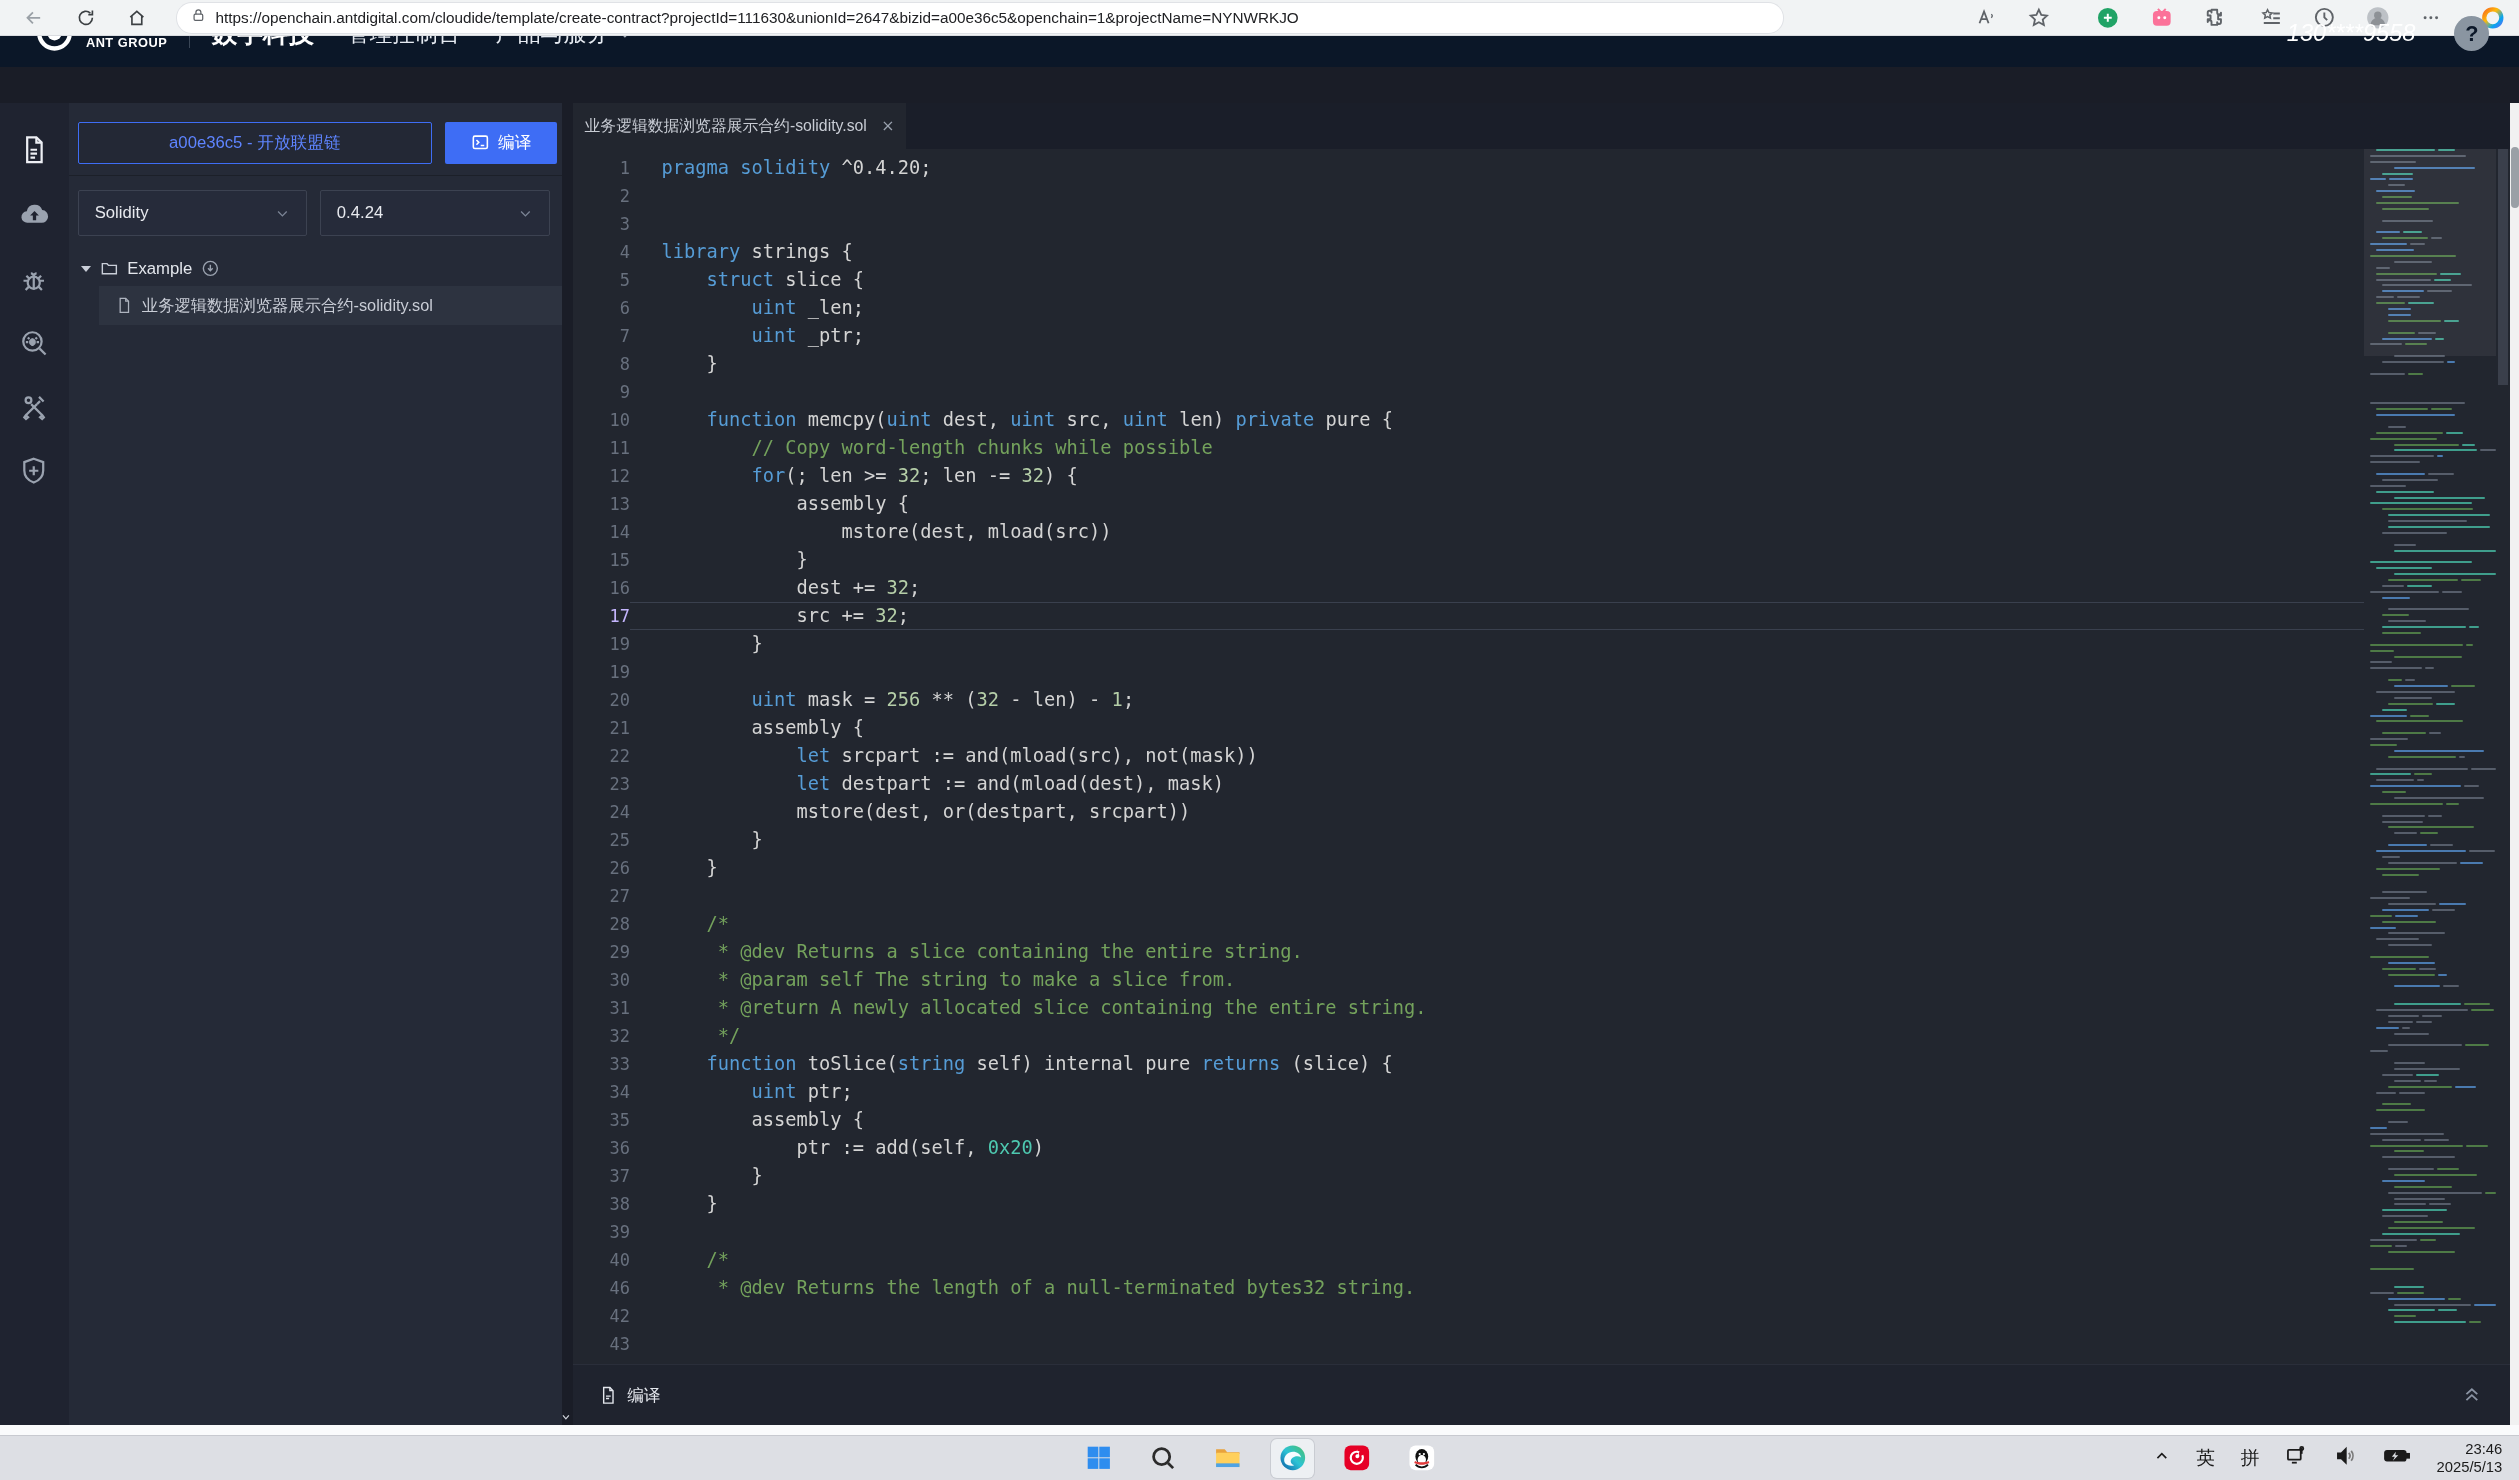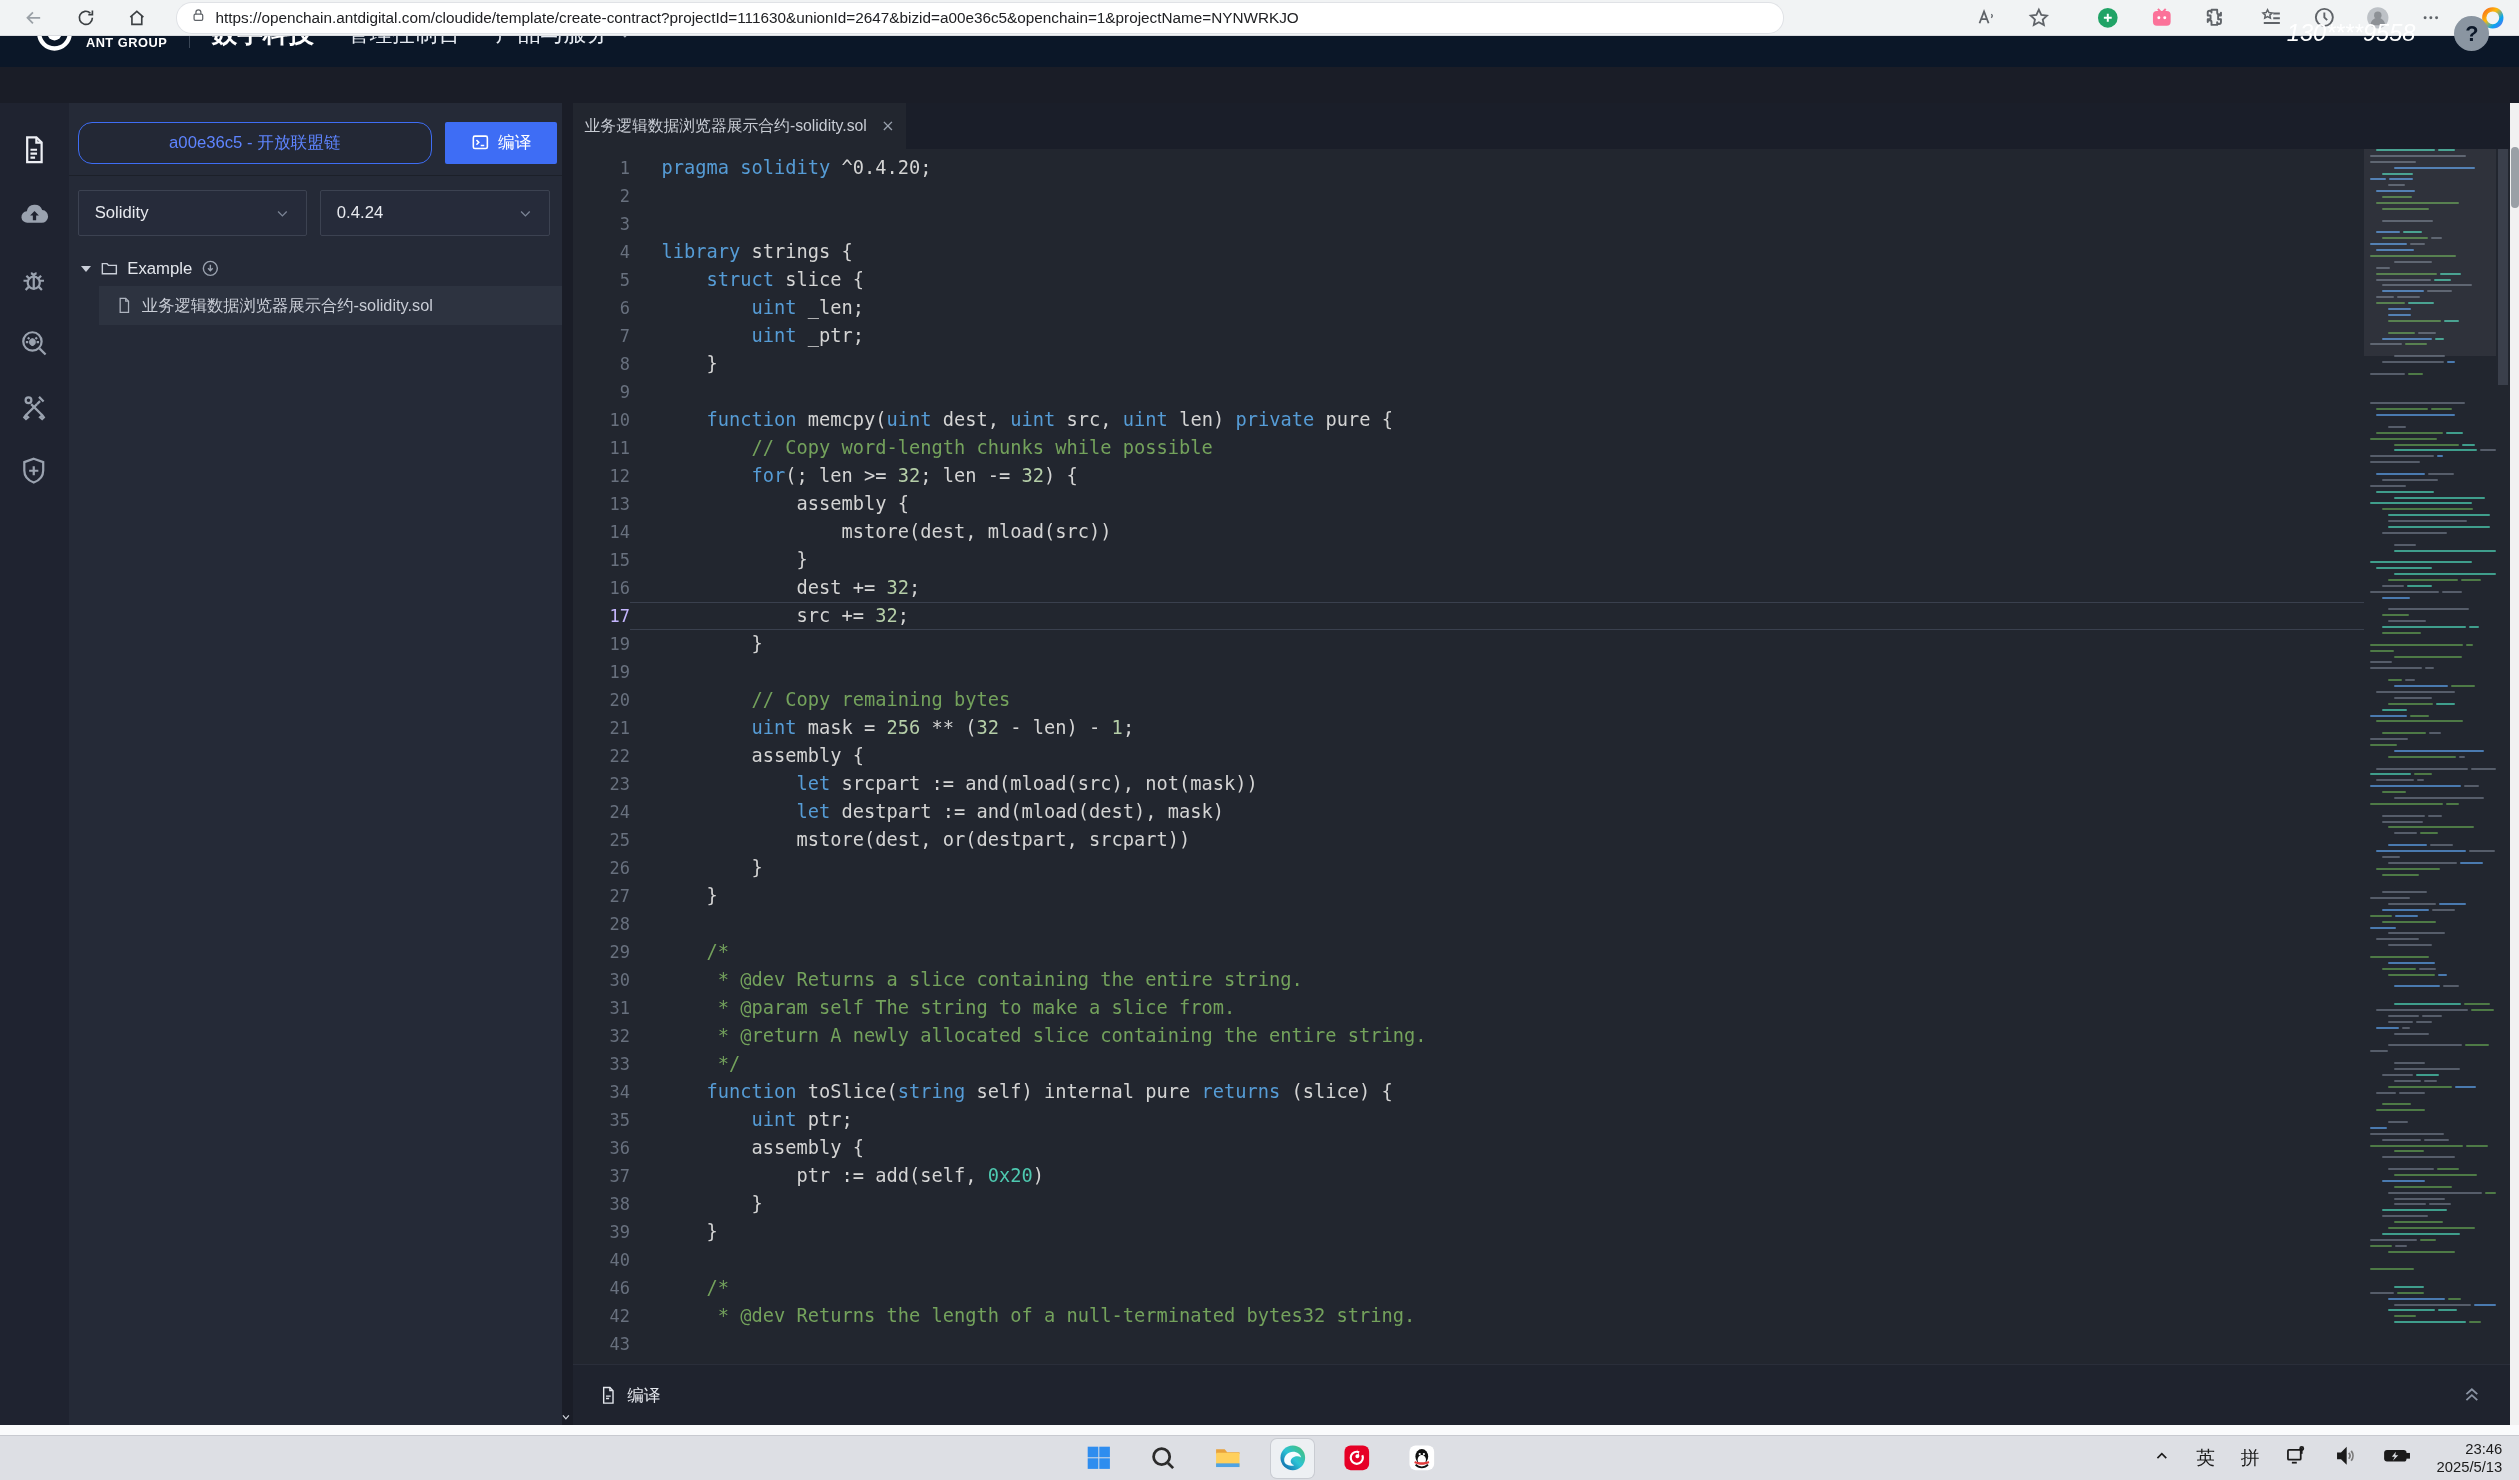--- a/index.html
+++ b/index.html
@@ -28,21 +28,21 @@
   #nav-account { color:#FFFFFF; font-size:23.6px;font-style:italic; }
   #nav-help { width:35px; height:35px; border-radius:50%; background:#8A95A1; color:#0B1728;
               display:flex; align-items:center; justify-content:center; font-size:21.7px; font-weight:bold; }
 
   
   #rail { left:0; top:103px; width:69px; height:1322px; background:#1F2330; }
   .rail-icon { left:16.7px; width:35px; height:35px; display:flex; align-items:center; justify-content:center; }
 
   
   #panel { left:69px; top:103px; width:493px; height:1322px; background:#252A37; }
-  #project-box { left:8.9px; top:18.7px; width:354px; height:42px; border:1px solid #3E6DF5; border-radius:14px;
+  #project-box { left:8.9px; top:18.7px; width:354px; height:42px; border:1px solid #3E6DF5; border-radius:2px;
                  display:flex; align-items:center; justify-content:center; color:#5E84FF; font-size:16.7px; background:#232835; }
   #compile-btn { left:376px; top:18.7px; width:112px; height:42px; background:#3E6DF5; border-radius:2px;
                  display:flex; align-items:center; justify-content:center; gap:8.9px; color:#FFFFFF; font-size:16.7px; }
   #panel-sep { left:0; top:72px; width:493px; height:1px; background:#1C2029; }
   .dropdown { top:87px; height:46px; background:#262B3A; border:1px solid #3C4251; border-radius:2px;
               display:flex; align-items:center; justify-content:space-between; padding:0 15.8px; color:#E8EAEF; font-size:16.7px; }
   #dd-lang { left:8.9px; width:229px; }
   #dd-ver { left:251px; width:230px; }
   #tree-header { left:11.8px; top:148px; height:35px; display:flex; align-items:center; gap:8.9px; color:#E4E7ED; font-size:16.7px; }
   .tri-down { width:0; height:0; border-left:5.9px solid transparent; border-right:5.9px solid transparent; border-top:6.9px solid #C9CED8; }
@@ -383,21 +383,20 @@
         <div class="code-line"><span class="tok-t">    </span><span class="tok-k">function</span><span class="tok-t"> memcpy(</span><span class="tok-k">uint</span><span class="tok-t"> dest, </span><span class="tok-k">uint</span><span class="tok-t"> src, </span><span class="tok-k">uint</span><span class="tok-t"> len) </span><span class="tok-k">private</span><span class="tok-t"> pure {</span></div>
         <div class="code-line"><span class="tok-t">        </span><span class="tok-c">// Copy word-length chunks while possible</span></div>
         <div class="code-line"><span class="tok-t">        </span><span class="tok-k">for</span><span class="tok-t">(; len &gt;= </span><span class="tok-n">32</span><span class="tok-t">; len -= </span><span class="tok-n">32</span><span class="tok-t">) {</span></div>
         <div class="code-line"><span class="tok-t">            assembly {</span></div>
         <div class="code-line"><span class="tok-t">                mstore(dest, mload(src))</span></div>
         <div class="code-line"><span class="tok-t">            }</span></div>
         <div class="code-line"><span class="tok-t">            dest += </span><span class="tok-n">32</span><span class="tok-t">;</span></div>
         <div class="code-line active"><span class="tok-t">            src += </span><span class="tok-n">32</span><span class="tok-t">;</span></div>
         <div class="code-line"><span class="tok-t">        }</span></div>
         <div class="code-line"></div>
-        <div class="code-line"><span class="tok-t">        </span><span class="tok-c">// Copy remaining bytes</span></div>
         <div class="code-line"><span class="tok-t">        </span><span class="tok-k">uint</span><span class="tok-t"> mask = </span><span class="tok-n">256</span><span class="tok-t"> ** (</span><span class="tok-n">32</span><span class="tok-t"> - len) - </span><span class="tok-n">1</span><span class="tok-t">;</span></div>
         <div class="code-line"><span class="tok-t">        assembly {</span></div>
         <div class="code-line"><span class="tok-t">            </span><span class="tok-k">let</span><span class="tok-t"> srcpart := and(mload(src), not(mask))</span></div>
         <div class="code-line"><span class="tok-t">            </span><span class="tok-k">let</span><span class="tok-t"> destpart := and(mload(dest), mask)</span></div>
         <div class="code-line"><span class="tok-t">            mstore(dest, or(destpart, srcpart))</span></div>
         <div class="code-line"><span class="tok-t">        }</span></div>
         <div class="code-line"><span class="tok-t">    }</span></div>
         <div class="code-line"></div>
         <div class="code-line"><span class="tok-t">    </span><span class="tok-c">/*</span></div>
         <div class="code-line"><span class="tok-t">     </span><span class="tok-c">* @dev Returns a slice containing the entire string.</span></div>

